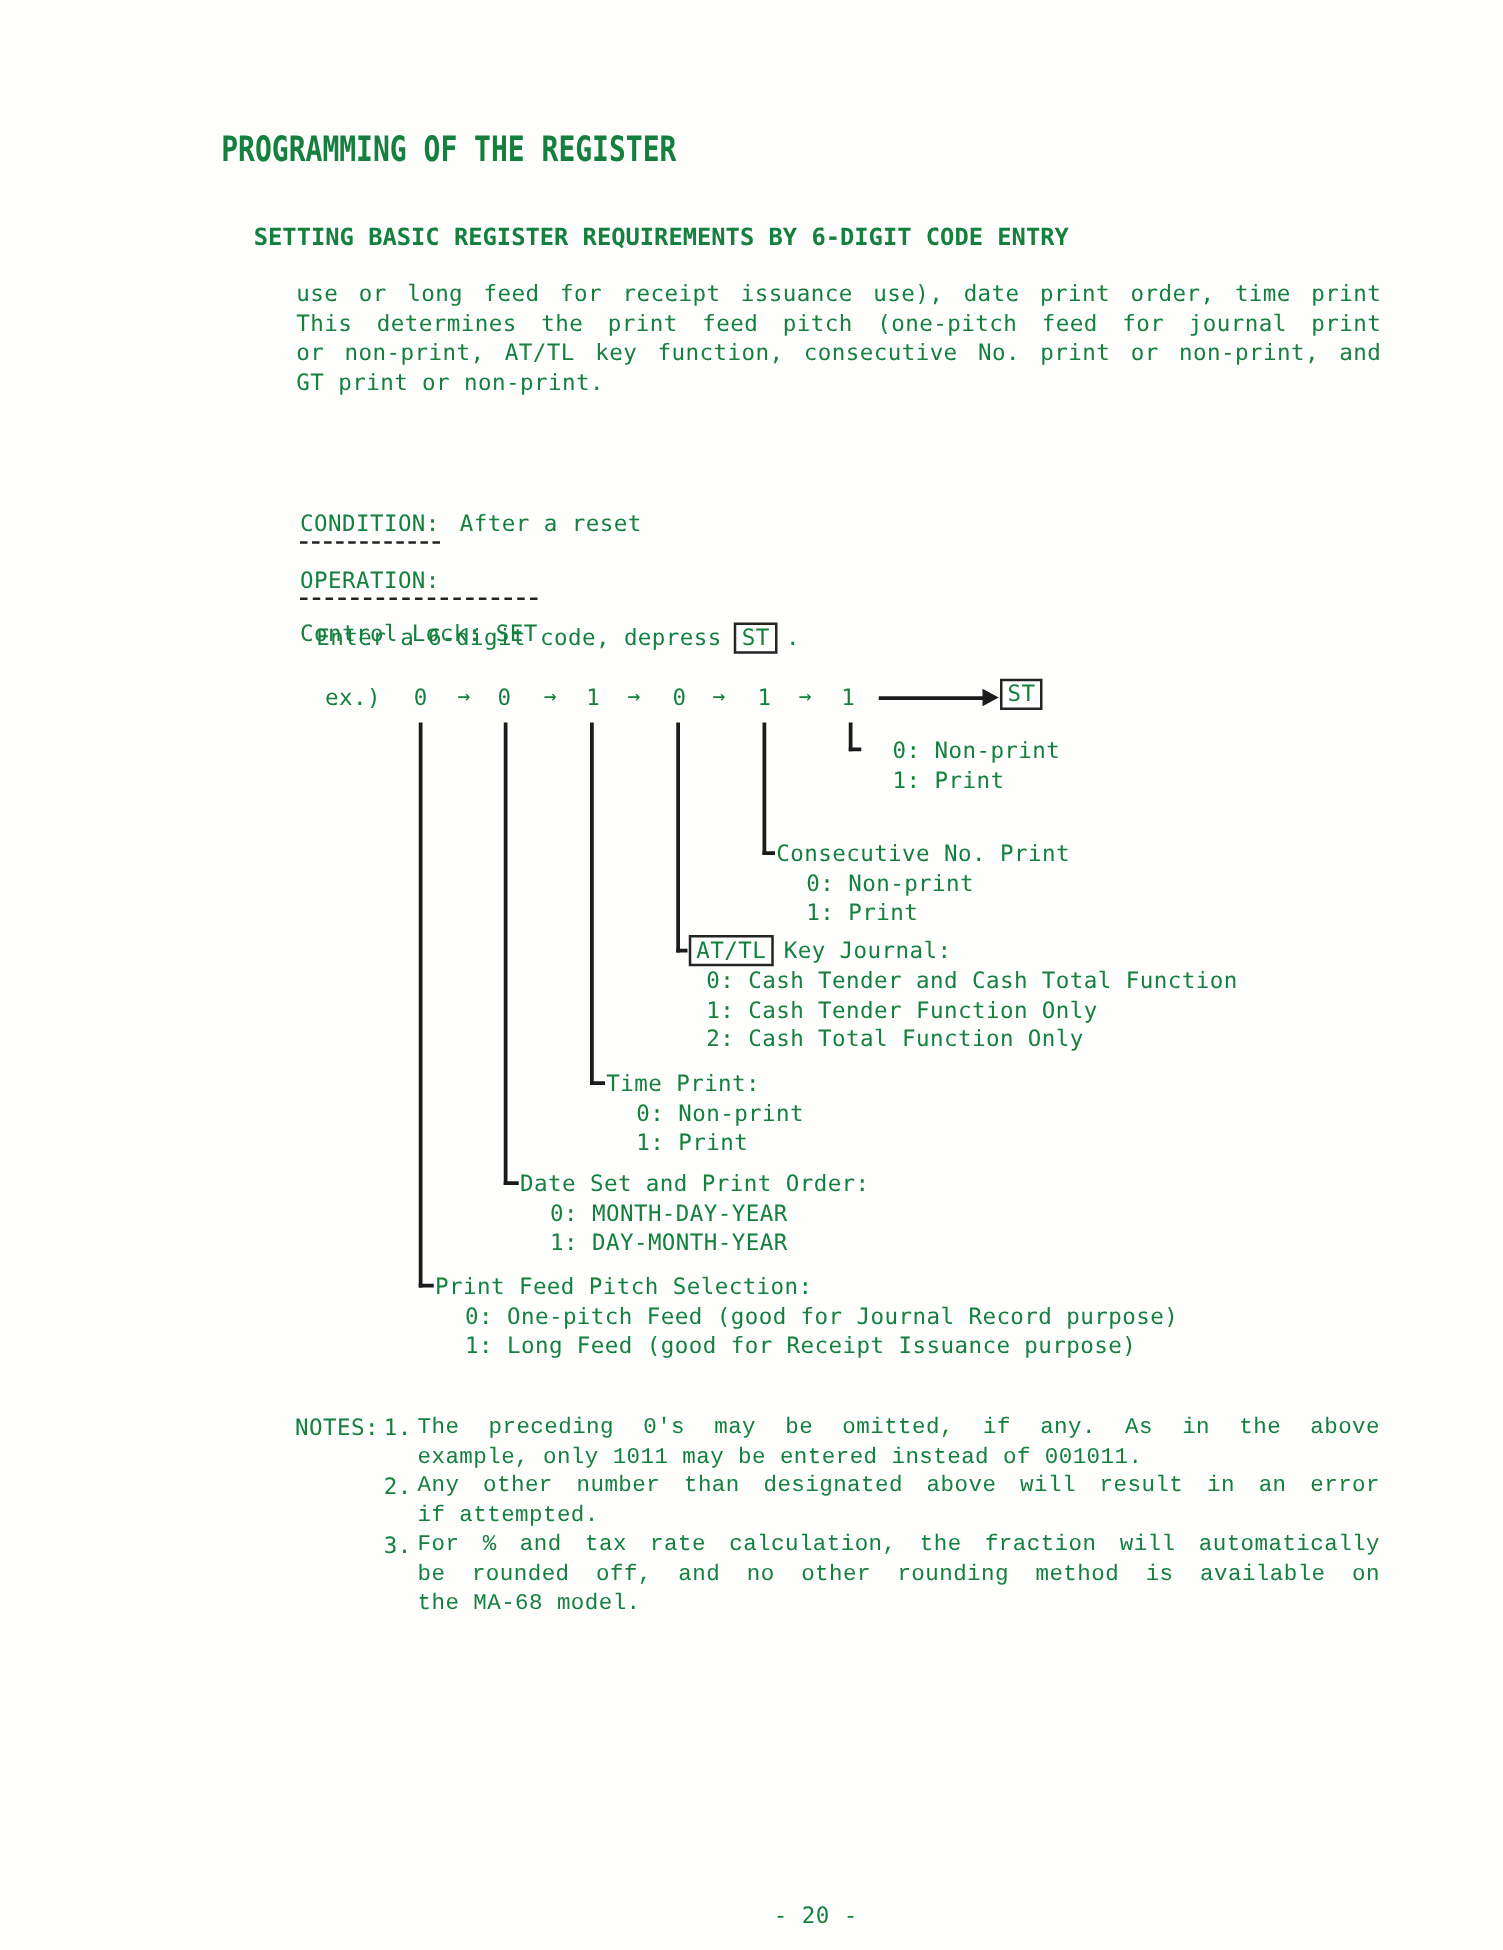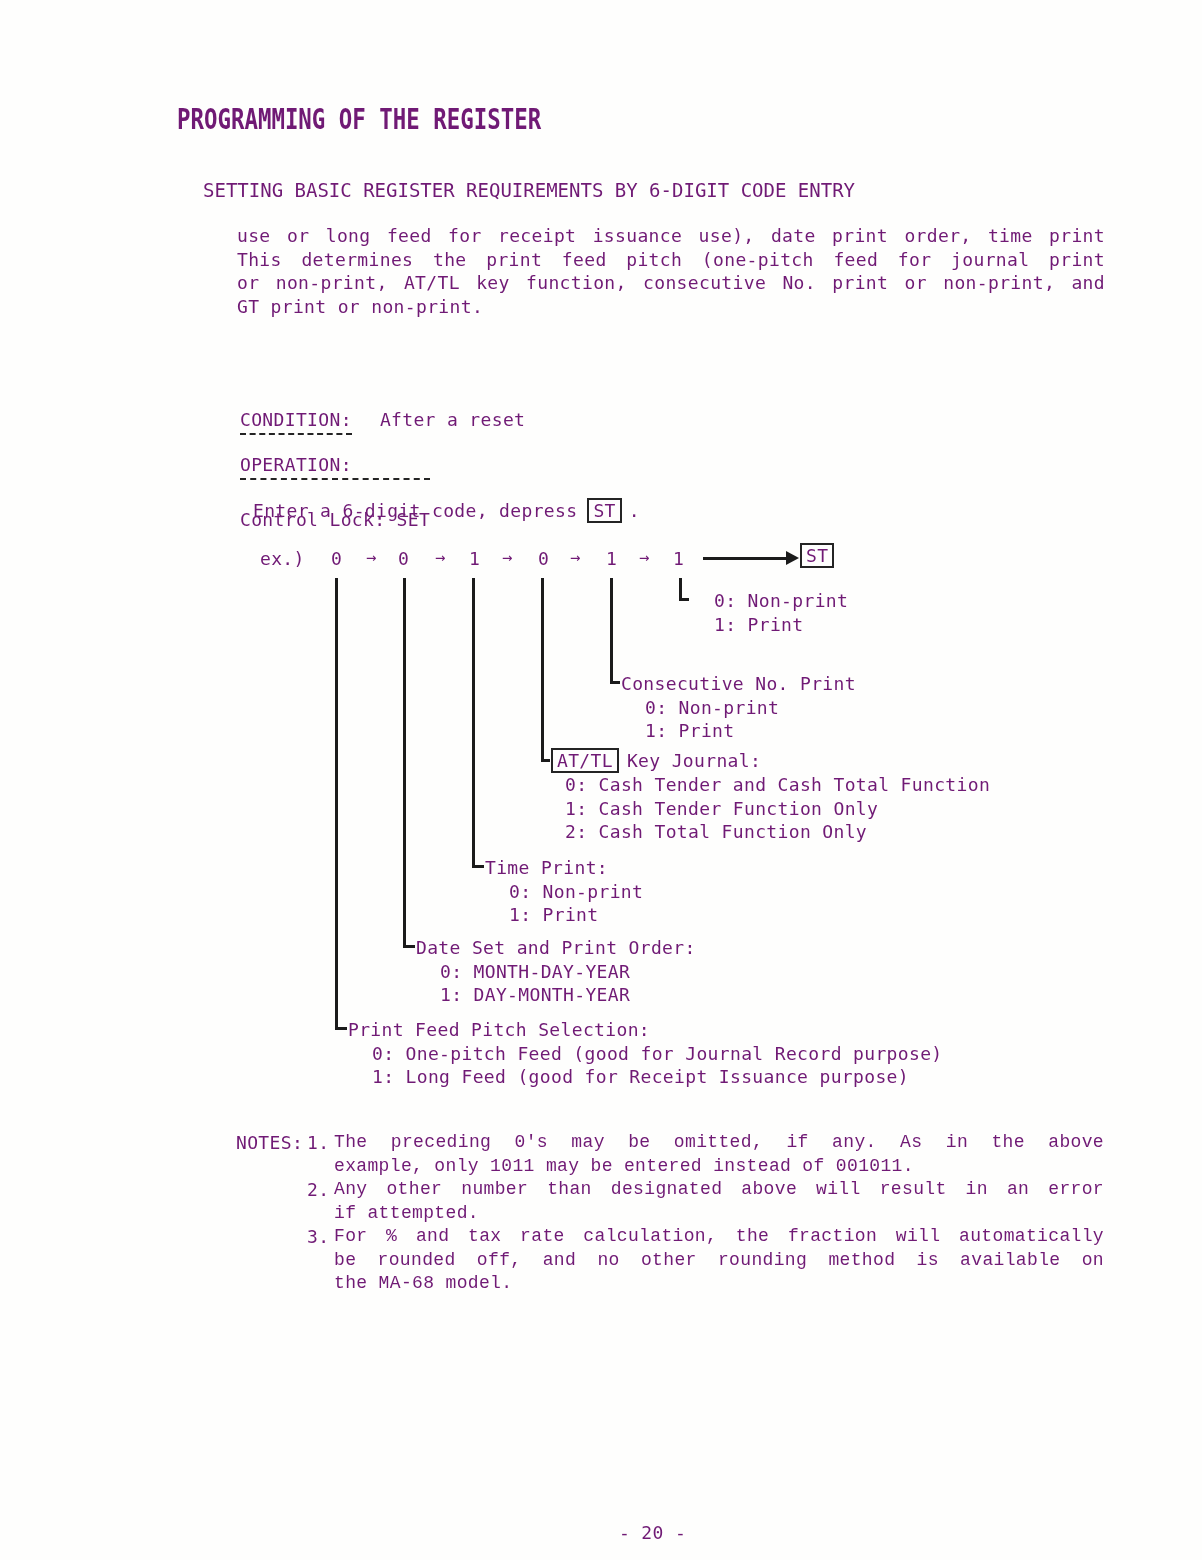--- a/index.html
+++ b/index.html
@@ -1,34 +1,34 @@
 <!DOCTYPE html>
 <html><head>
 <meta charset="utf-8">
 <style>
   html,body { margin:0; padding:0; background:#ffffff; }
   .page {
     position:relative; width:1202px; height:1560px; margin:0 auto;
     background:#fefefdf; background:#fefefd; overflow:hidden;
     font-family:"DejaVu Sans Mono","Liberation Mono",monospace;
-    color:#701a75;
+    color:#15803d;
   }
   .t { font-size:18px; letter-spacing:0.35px; line-height:23.5px; }
   .title {
     position:absolute; left:177px; top:103px; margin:0;
     font-size:28px; font-weight:bold; white-space:nowrap;
     transform:scaleX(0.80); transform-origin:left top;
   }
   .section {
     position:absolute; left:203px; top:179px; margin:0;
-    font-size:19px; font-weight:normal; white-space:nowrap; letter-spacing:0;
+    font-size:19px; font-weight:bold; white-space:nowrap; letter-spacing:0;
   }
   .intro { position:absolute; left:237px; top:224px; width:868px; }
   .just { text-align:justify; text-align-last:justify; }
-  .kv { position:absolute; display:flex; gap:28px; white-space:nowrap; }
+  .kv { position:absolute; display:flex; gap:16px; white-space:nowrap; }
   .cond { left:240px; top:408px; }
   .oper { left:240px; top:453px;flex-direction:column; }
   .kv-label { border-bottom:2px dashed #242424; padding-bottom:1px; }
   .enter { position:absolute; left:253px; top:498px; white-space:nowrap; }
   .keybox { display:inline-block; border:2px solid #242424; padding:0 4px; line-height:21px; }
   .enter .keybox { margin-left:10px; margin-right:7px; }
   .ex-label { position:absolute; left:260px; top:547px; }
   .digit { position:absolute; top:547px; }
   .d1{left:331px}.d2{left:398px}.d3{left:469px}.d4{left:538px}.d5{left:606px}.d6{left:673px}
   .sarrow { position:absolute; top:546px; font-size:17px; }

